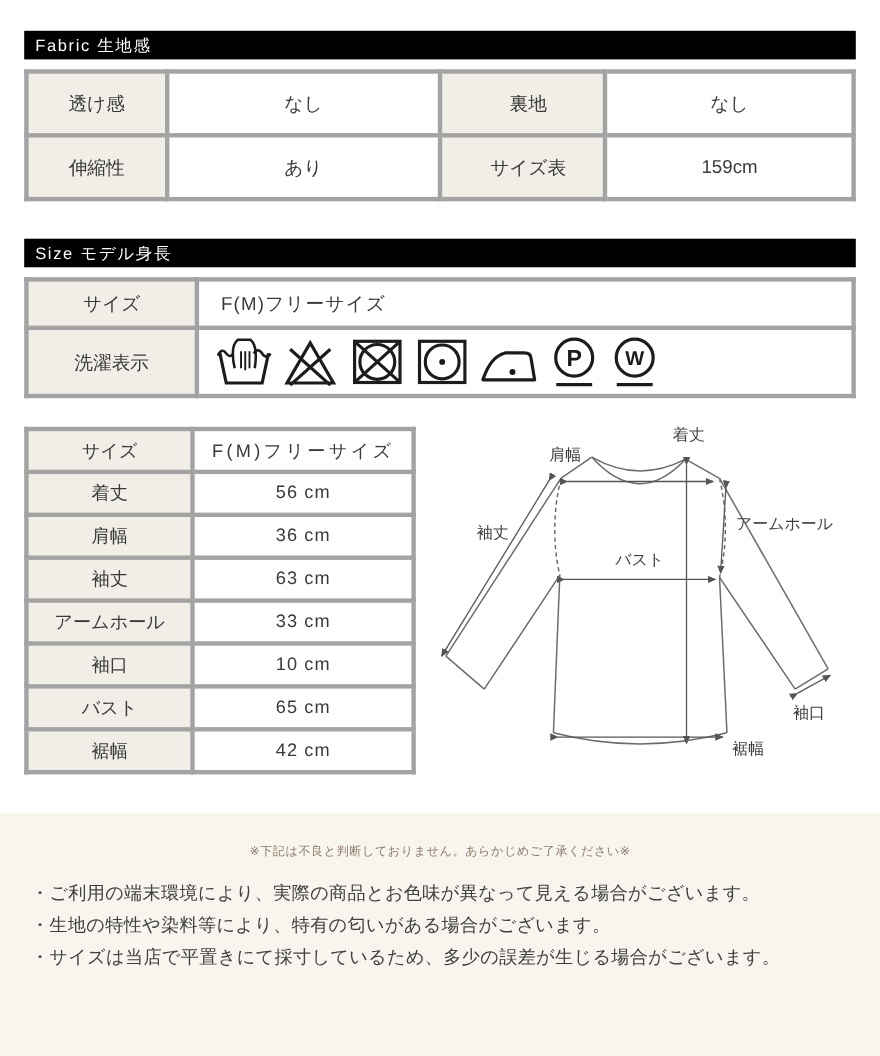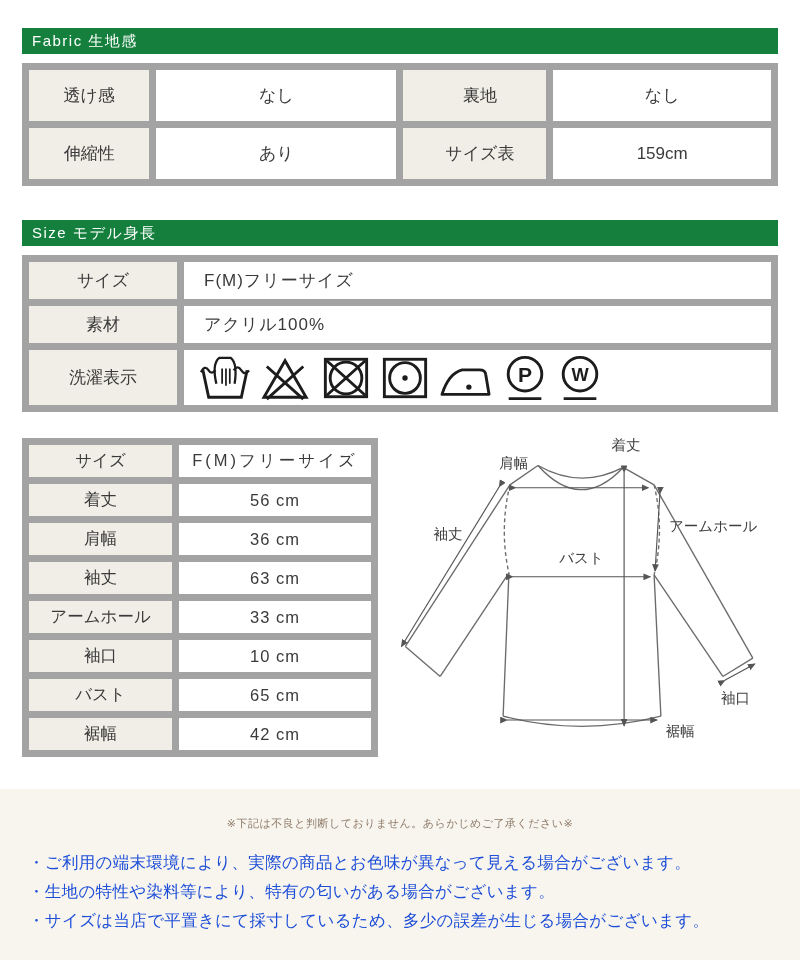--- a/index.html
+++ b/index.html
@@ -5,27 +5,27 @@
   * { margin:0; padding:0; box-sizing:border-box; }
   body {
     width:800px; height:960px; background:#ffffff;
     font-family:"Liberation Sans","DejaVu Sans",sans-serif;
     color:#3f3f3f; overflow:hidden;
   }
   .page { width:800px; height:960px; display:flex; flex-direction:column; }
   .content { padding:28px 22px 0 22px; }
 
   .bar {
-    background:#15803d; color:#ffffff; height:26px;
+    background:#000000; color:#ffffff; height:26px;
     display:flex; align-items:center; padding-left:10px;
     font-size:15px; letter-spacing:1.5px; margin-bottom:9px;
   }
   table { border-collapse:collapse; width:100%; }
   td {
-    border:7px solid #a3a3a3; text-align:center;
+    border:4px solid #a3a3a3; text-align:center;
     font-size:17px; color:#3a3a3a;
   }
   .lbl { background:#f1eee7; }
 
   
   .fabric-table td { height:58px; }
   .fabric-table .c1 { width:17%; }
   .fabric-table .c2 { width:33%; }
   .fabric-table .c3 { width:20%;padding-left:10px; }
   .fabric-table .c4 { width:30%; }
@@ -47,21 +47,21 @@
   .diagram text { font-size:15px; fill:#3f3f3f; }
 
   .notes {
     margin-top:16px; flex:1; background:#f8f5ee;
     padding:27px 28px 20px 28px;
   }
   .notes-heading {
     text-align:center; color:#8e7b6a; font-size:11px;
     letter-spacing:0.5px; margin-bottom:17px;
   }
-  .notes-item { color:#1d4ed8; font-size:16.5px; line-height:29px; letter-spacing:0.3px; }
+  .notes-item { color:#404040; font-size:16.5px; line-height:29px; letter-spacing:0.3px; }
 </style>
 </head>
 <body>
 
 <div class="page">
   <div class="content">
 
     <div class="bar">Fabric 生地感</div>
     <table class="fabric-table">
       <tbody>
@@ -80,24 +80,20 @@
       </tbody>
     </table>
 
     <div class="size-section">
       <div class="bar">Size モデル身長</div>
       <table class="size-table">
         <tbody>
           <tr>
             <td class="lbl">サイズ</td>
             <td class="val">F(M)フリーサイズ</td>
-          </tr>
-          <tr>
-            <td class="lbl">素材</td>
-            <td class="val">アクリル100%</td>
           </tr>
           <tr class="care-row">
             <td class="lbl">洗濯表示</td>
             <td>
               <div class="care-cell">
                 <svg width="54" height="48" viewBox="0 0 56 50" fill="none" stroke="#1c1c1c" stroke-width="3">
                   <path d="M5,17 L11,45 L45,45 L51,17"></path>
                   <path d="M3,19 Q7,11 11,17 Q14,22 18,17" stroke-width="2.4"></path>
                   <path d="M37,17 Q41,11 45,17 Q49,23 53,17" stroke-width="2.4"></path>
                   <path d="M19,31 C16,18 17,8 22,4 L34,4 C39,8 40,18 38,31" stroke-width="2.4"></path>

